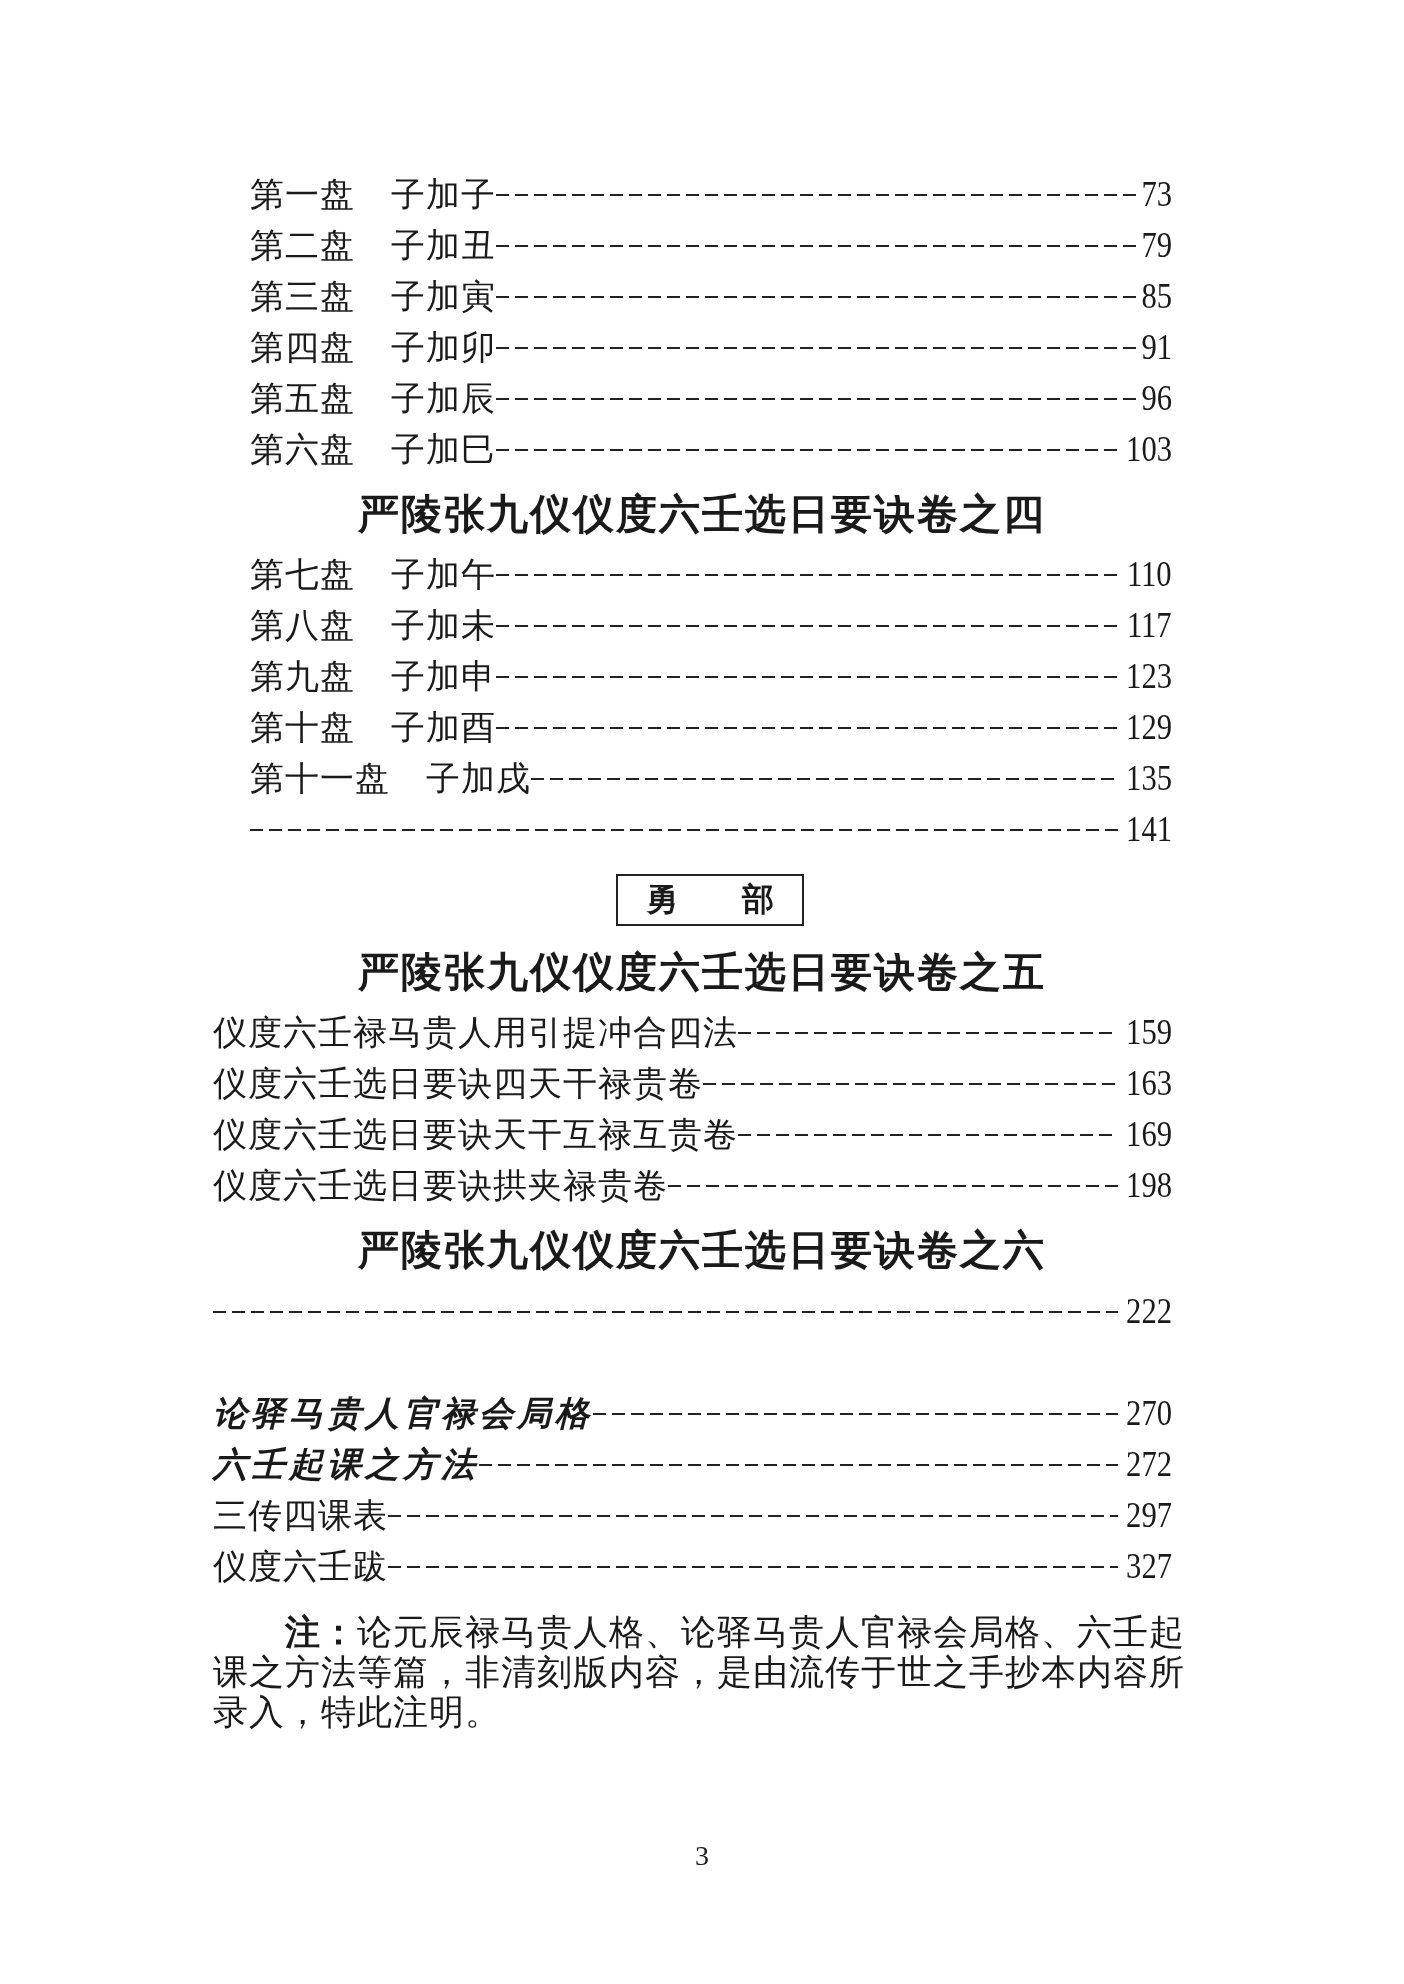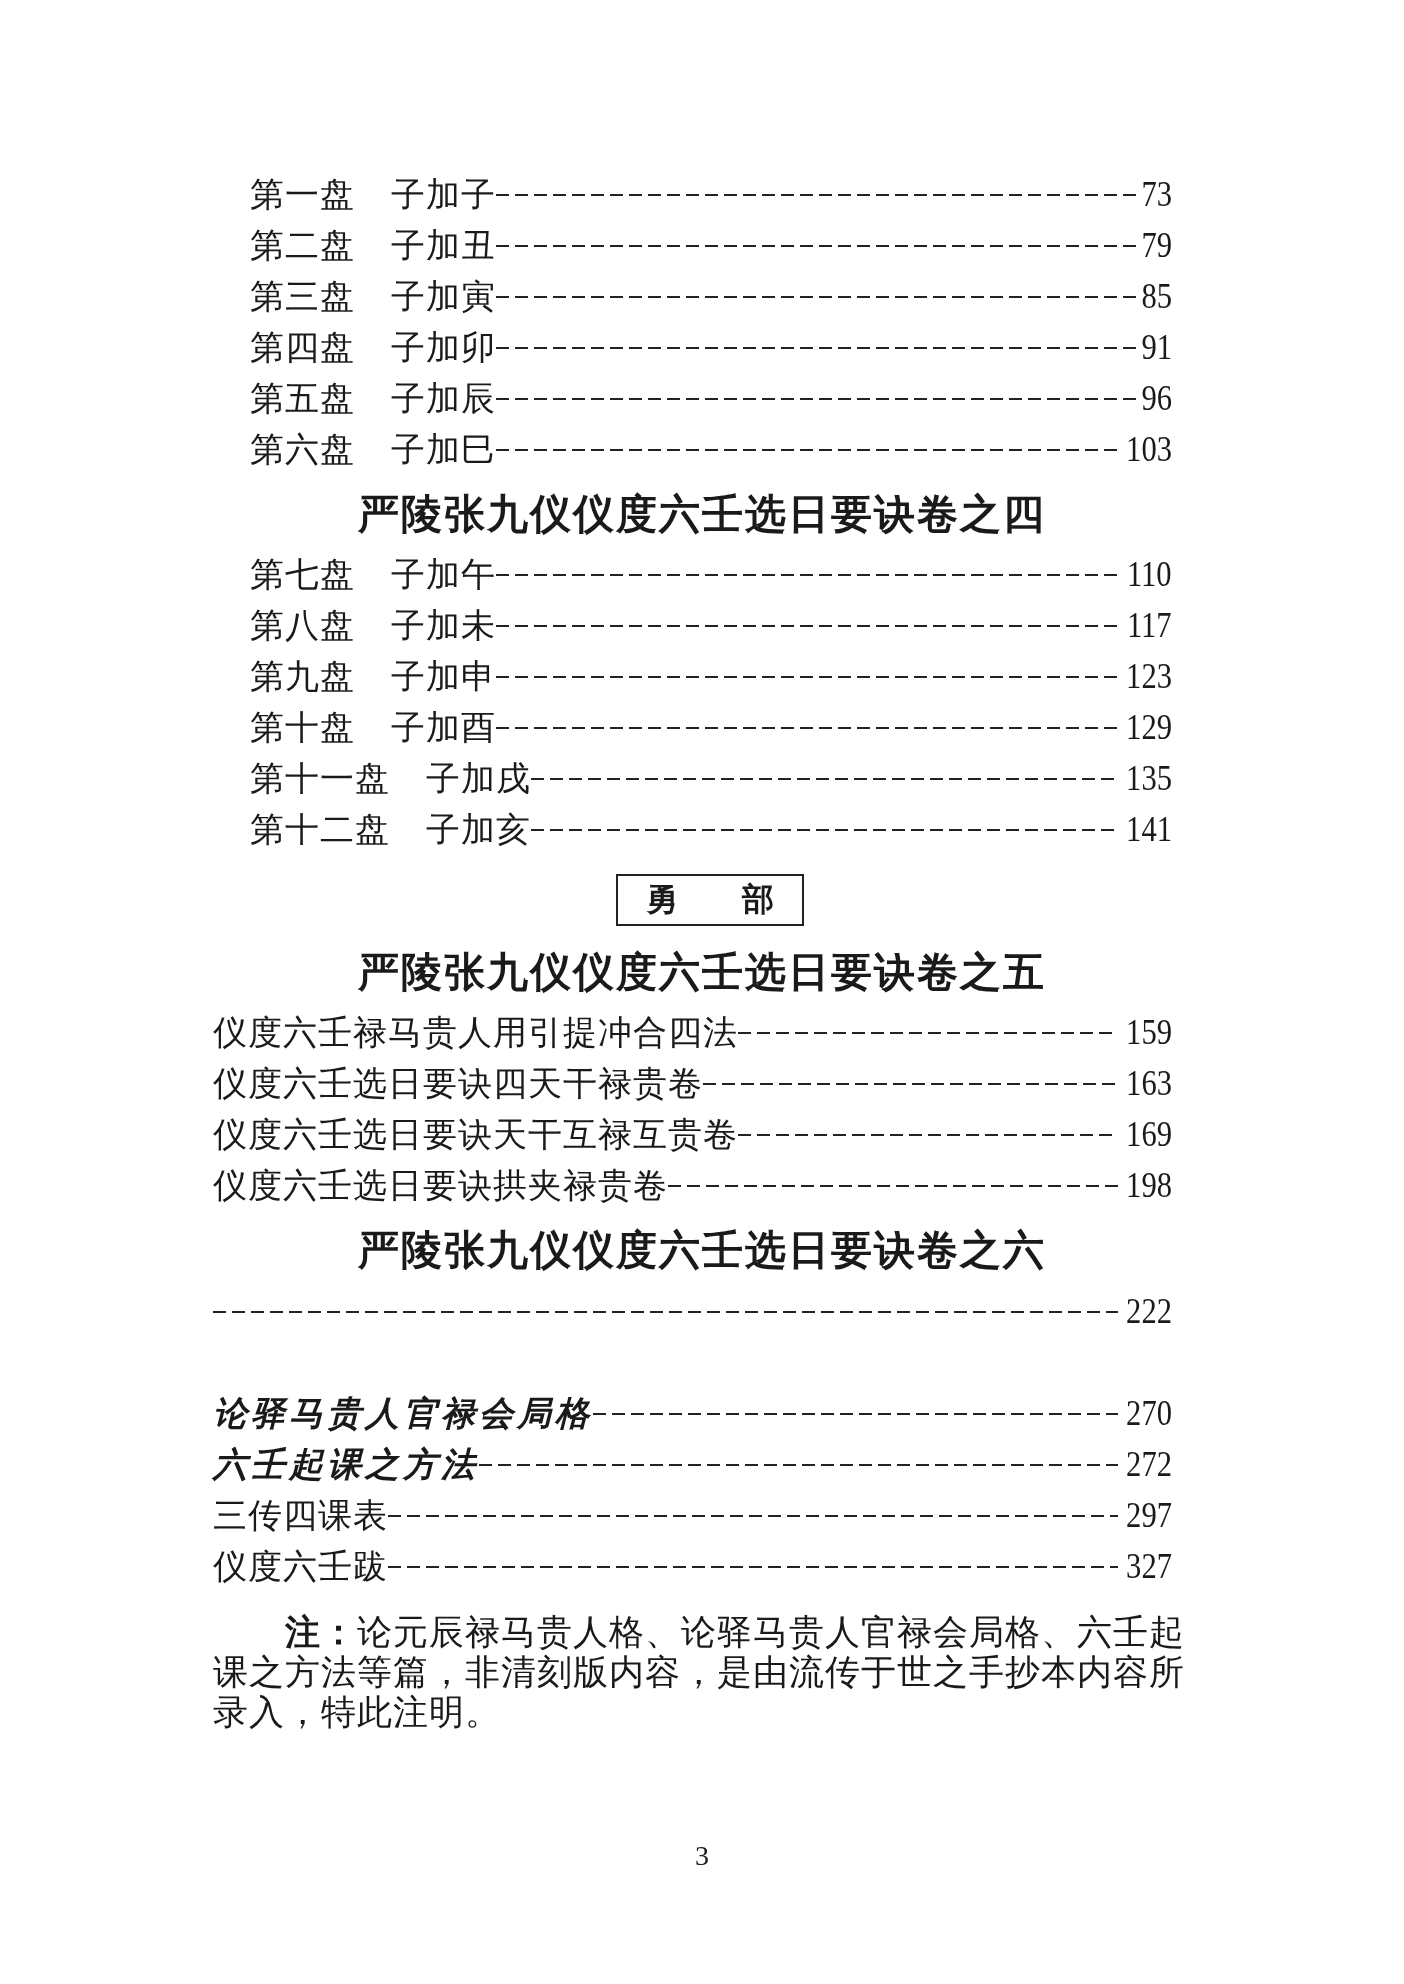--- a/index.html
+++ b/index.html
@@ -171,21 +171,20 @@
     <span class="label"><span class="num">第十盘</span><span class="gap"></span><span>子加酉</span></span>
     <span class="leader"></span>
     <span class="page-num">129</span>
   </div>
   <div class="toc-row" style="left:250px; top:754px; width:922px;">
     <span class="label"><span class="num">第十一盘</span><span class="gap"></span><span>子加戌</span></span>
     <span class="leader"></span>
     <span class="page-num">135</span>
   </div>
   <div class="toc-row" style="left:250px; top:805px; width:922px;">
-    <span class="label"><span class="num">第十二盘</span><span class="gap"></span><span>子加亥</span></span>
     <span class="leader"></span>
     <span class="page-num">141</span>
   </div>
 
   <div class="part-box">
     <span>勇</span>
     <span>部</span>
   </div>
 
   <div class="vol-heading" style="top:944px;">严陵张九仪仪度六壬选日要诀卷之五</div>

